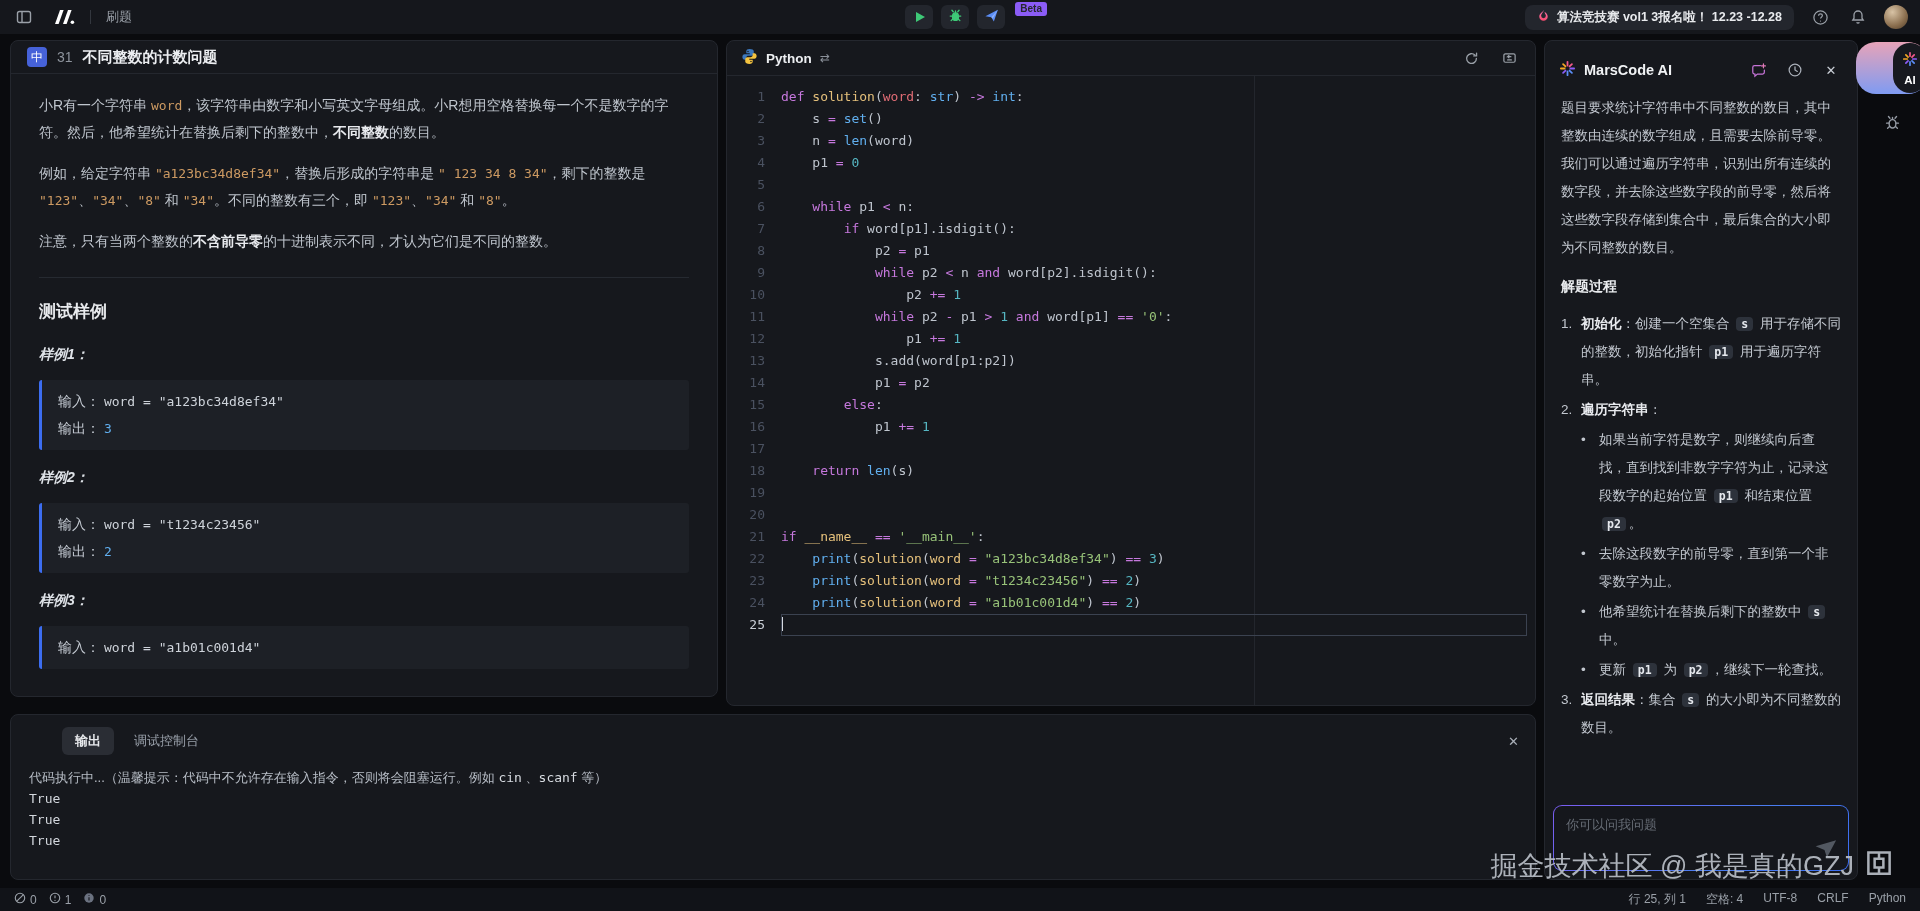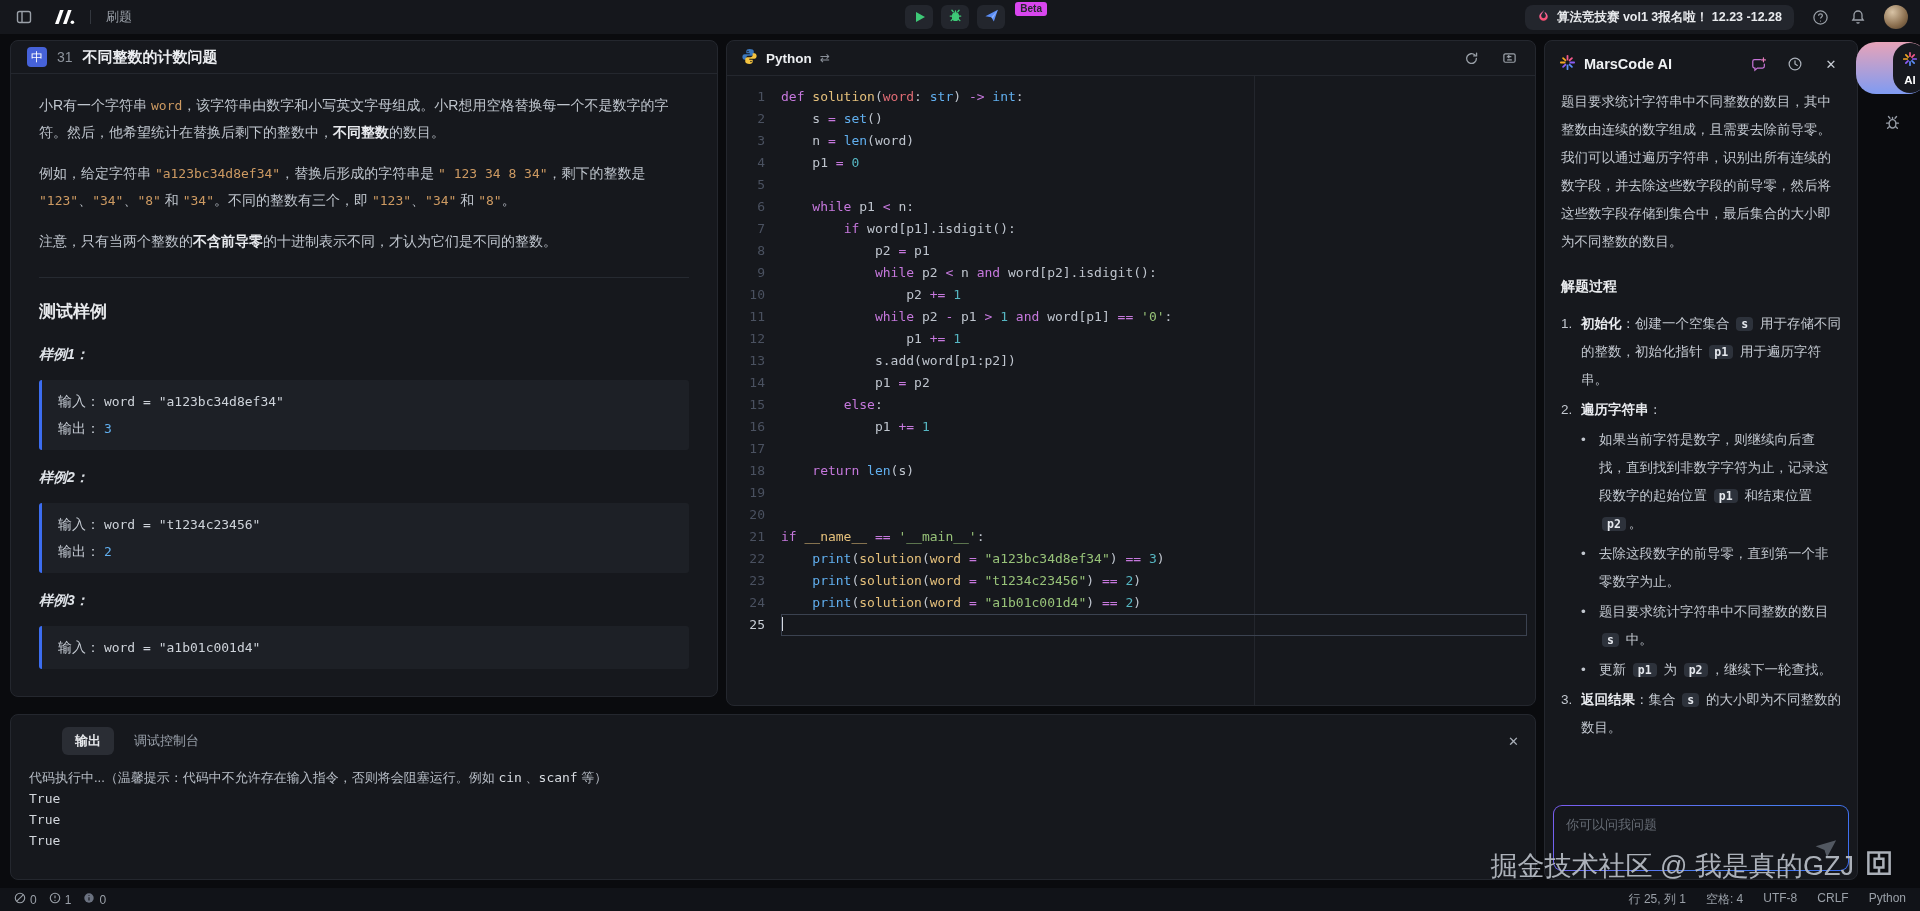--- a/index.html
+++ b/index.html
@@ -17,21 +17,21 @@
   .topbar { position:absolute; left:0; top:0; width:1920px; height:34px;
     background:#15171c; display:flex; align-items:center; justify-content:space-between; padding:0 12px; z-index:10;}
   .tb-left { display:flex; align-items:center; gap:15px; }
   .icon-btn { display:inline-flex; align-items:center; justify-content:center; width:24px; height:24px; cursor:pointer; color:#9aa0a8; }
   .tb-divider { width:1px; height:14px; background:#33373e; display:inline-block; }
   .tb-product { color:#9aa0a8; font-size:13px; }
   .tb-center { display:inline-flex; gap:8px; position:absolute; left:905px; top:5px; }
   .run-btn { width:28px; height:24px; background:#23262d; border:none; border-radius:6px;
     display:inline-flex; align-items:center; justify-content:center; cursor:pointer; }
   .play-icon { width:0; height:0; border-top:5px solid transparent; border-bottom:5px solid transparent; border-left:9px solid #3ec977; display:inline-block; margin-left:2px;}
-  .beta-chip { position:absolute; top:-3px; right:-42px; background:#d946ef; color:#26282e;
+  .beta-chip { position:absolute; top:-3px; right:-42px; background:#8b5cf6; color:#26282e;
     font-size:10px; font-weight:bold; border-radius:3px; padding:1px 5px; line-height:12px; }
   .tb-right { display:flex; align-items:center; gap:14px; }
   .contest-pill { display:flex; align-items:center; gap:7px; background:#23262d; border-radius:8px;
     height:25px; padding:0 12px; cursor:pointer; }
   .contest-pill span.txt { font-size:12.5px; font-weight:bold; color:#e8eaed; white-space:nowrap; }
   .avatar { width:24px; height:24px; border-radius:50%;
     background:radial-gradient(circle at 35% 30%, #d8c3a5, #8a6e4e 60%, #4c3a28); display:inline-block; cursor:pointer; }
 
   
   .panel { position:absolute; background:#16181d; border:1px solid #24272e; border-radius:8px; }
@@ -86,21 +86,21 @@
   .console-head { display:flex; align-items:center; padding:12px 16px 0; gap:20px;margin-left:35px; }
   .tab-chip { background:#2a2d34; color:#e8eaed; font-weight:bold; font-size:13px;
     border-radius:6px; padding:5px 13px; cursor:pointer; }
   .tab-plain { color:#9aa1ab; font-size:13px; cursor:pointer; }
   .console-close { margin-left:auto; color:#aab0b9; cursor:pointer; font-size:13px; }
   .console-body { padding:12px 18px; font-size:13px; color:#b8bec7; line-height:21px; }
   .console-body .seg-code { color:#d7dbe1; background:none; }
   .console-line { font-family:"DejaVu Sans Mono", monospace; color:#d2d6dc; line-height:21px; font-size:13px;}
 
   
-  .ai-header { display:flex; align-items:center; gap:8px; padding:11px 14px 6px; }
+  .ai-header { display:flex; align-items:center; gap:8px; padding:17px 14px 6px; }
   .ai-title { font-weight:bold; color:#f0f2f4; font-size:14.5px; }
   .ai-icons { margin-left:auto; display:flex; gap:12px; align-items:center; }
   .ai-content { padding:6px 16px 0; font-size:13.5px; line-height:28px; color:#c2c7cf;
     height:690px; overflow:hidden; }
   .ai-content h3 { color:#e9ebee; font-size:14px; margin:10px 0 10px; }
   .ai-step { display:flex; margin-bottom:2px; }
   .ai-step .num { flex:none; width:20px; color:#c2c7cf; }
   .ai-bullets { margin:0 0 2px 20px; }
   .ai-bullet { display:flex; margin-bottom:2px; }
   .ai-bullet .dot { flex:none; width:18px; }
@@ -415,21 +415,21 @@
       <span class="icon-btn">
         <svg width="16" height="16" viewBox="0 0 18 18" fill="none" stroke="#aab0b9" stroke-width="1.4" stroke-linecap="round">
             <circle cx="9" cy="9" r="6.6"></circle>
             <path d="M9 5.4V9l2.6 1.6"></path>
           </svg>
       </span>
       <span class="icon-btn" style="color:#c9ced6;font-size:13px;">✕</span>
     </span>
   </div>
   <div class="ai-content">
-    <p style="margin-bottom:16px;">题目要求统计字符串中不同整数的数目，其中整数由连续的数字组成，且需要去除前导零。我们可以通过遍历字符串，识别出所有连续的数字段，并去除这些数字段的前导零，然后将这些数字段存储到集合中，最后集合的大小即为不同整数的数目。</p>
+    <p style="margin-bottom:10px;">题目要求统计字符串中不同整数的数目，其中整数由连续的数字组成，且需要去除前导零。我们可以通过遍历字符串，识别出所有连续的数字段，并去除这些数字段的前导零，然后将这些数字段存储到集合中，最后集合的大小即为不同整数的数目。</p>
     <h3>解题过程</h3>
     <div id="ai-steps">
         <div class="ai-step">
           <span class="num">1.</span>
           <span><span class="seg-bold">初始化</span><span class="seg-text">：创建一个空集合 </span><span class="seg-chip">s</span><span class="seg-text"> 用于存储不同的整数，初始化指针 </span><span class="seg-chip">p1</span><span class="seg-text"> 用于遍历字符串。</span></span>
         </div>
         <div class="ai-step">
           <span class="num">2.</span>
           <span><span class="seg-bold">遍历字符串</span><span class="seg-text">：</span></span>
         </div>
@@ -437,21 +437,21 @@
           <div class="ai-bullet">
             <span class="dot">•</span>
             <span><span class="seg-text">如果当前字符是数字，则继续向后查找，直到找到非数字字符为止，记录这段数字的起始位置 </span><span class="seg-chip">p1</span><span class="seg-text"> 和结束位置 </span><span class="seg-chip">p2</span><span class="seg-text">。</span></span>
           </div>
           <div class="ai-bullet">
             <span class="dot">•</span>
             <span><span class="seg-text">去除这段数字的前导零，直到第一个非零数字为止。</span></span>
           </div>
           <div class="ai-bullet">
             <span class="dot">•</span>
-            <span><span class="seg-text">题目要求统计字符串中不同整数的数目 </span><span class="seg-chip">s</span><span class="seg-text"> 中。</span></span>
+            <span><span class="seg-text">他希望统计在替换后剩下的整数中 </span><span class="seg-chip">s</span><span class="seg-text"> 中。</span></span>
           </div>
           <div class="ai-bullet">
             <span class="dot">•</span>
             <span><span class="seg-text">更新 </span><span class="seg-chip">p1</span><span class="seg-text"> 为 </span><span class="seg-chip">p2</span><span class="seg-text">，继续下一轮查找。</span></span>
           </div>
         </div>
         <div class="ai-step">
           <span class="num">3.</span>
           <span><span class="seg-bold">返回结果</span><span class="seg-text">：集合 </span><span class="seg-chip">s</span><span class="seg-text"> 的大小即为不同整数的数目。</span></span>
         </div>

